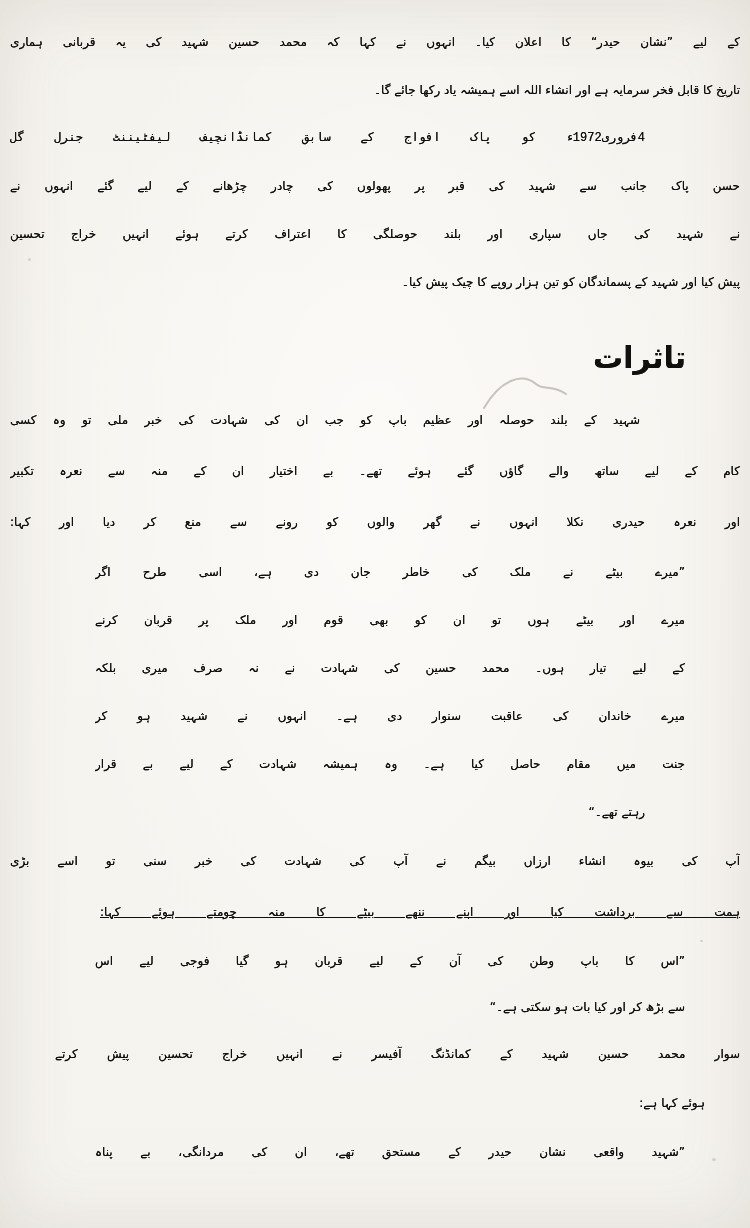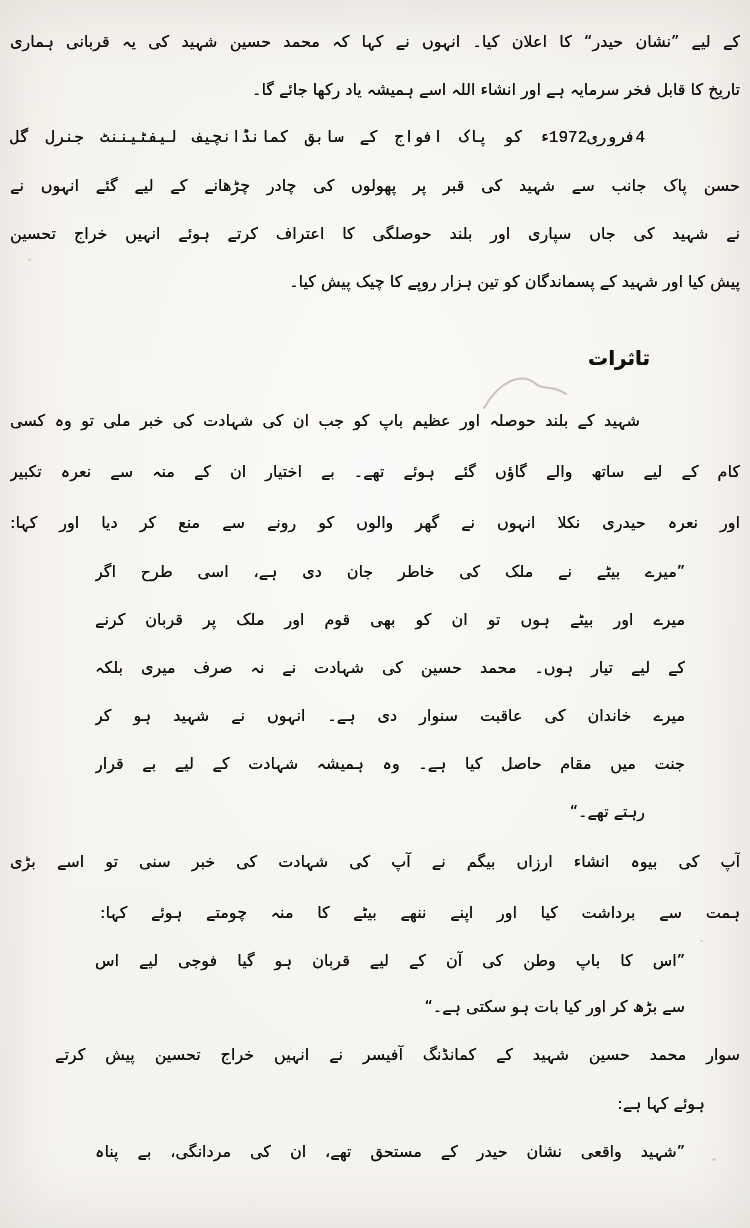--- a/index.html
+++ b/index.html
@@ -14,46 +14,46 @@
       radial-gradient(ellipse at 50% 40%, rgba(255,255,255,.55) 0%, rgba(255,255,255,0) 60%),
       linear-gradient(180deg,#f4f2ec 0%,#f7f5f0 30%,#f5f3ee 100%);
     box-shadow: inset 0 0 70px rgba(120,112,98,.16);
     direction:rtl;
     font-family:"DejaVu Sans", sans-serif;
     color:#12100d;
     overflow:hidden;
   }
   
   .ln{
-    font-size:16px;
+    font-size:12px;
     height:48px;
     line-height:48px;
     overflow:hidden;
     white-space:nowrap;
     letter-spacing:0.2px;
     text-shadow:0 0 .4px rgba(10,8,5,.9);
   }
   .p3 .ln, .p4 .ln{height:51px;line-height:51px;}
   .p5 .ln{height:49px;line-height:49px;}
   .q2 .ln{height:46px;line-height:46px;}
   .j{text-align:justify;text-align-last:justify;}
   .r{text-align:left;text-align-last:right;}
   .mr35{margin-right:35px;}
   .mr40{margin-right:40px;}
   .mr95{margin-right:95px;font-family:Liberation Mono, monospace;}
   .mr100{margin-right:100px;}
   .ml45{margin-left:45px;}
-  .ml90{margin-left:90px;}
+  .ml90{margin-left:90px;text-decoration:underline;}
   
   .heading{
     margin-top:26px;
     height:52px;line-height:52px;
     text-align:right;
-    margin-right:90px;
-    font-size:20px;
+    margin-right:54px;
+    font-size:30px;
     font-weight:bold;
     letter-spacing:.5px;
     text-shadow:0 0 .6px rgba(10,8,5,.95);
   }
   .p3{margin-top:11px;}
   
   .quote{margin-right:55px;margin-left:85px;}
   .pencil-mark{
     position:absolute;
     left:478px;top:368px;

